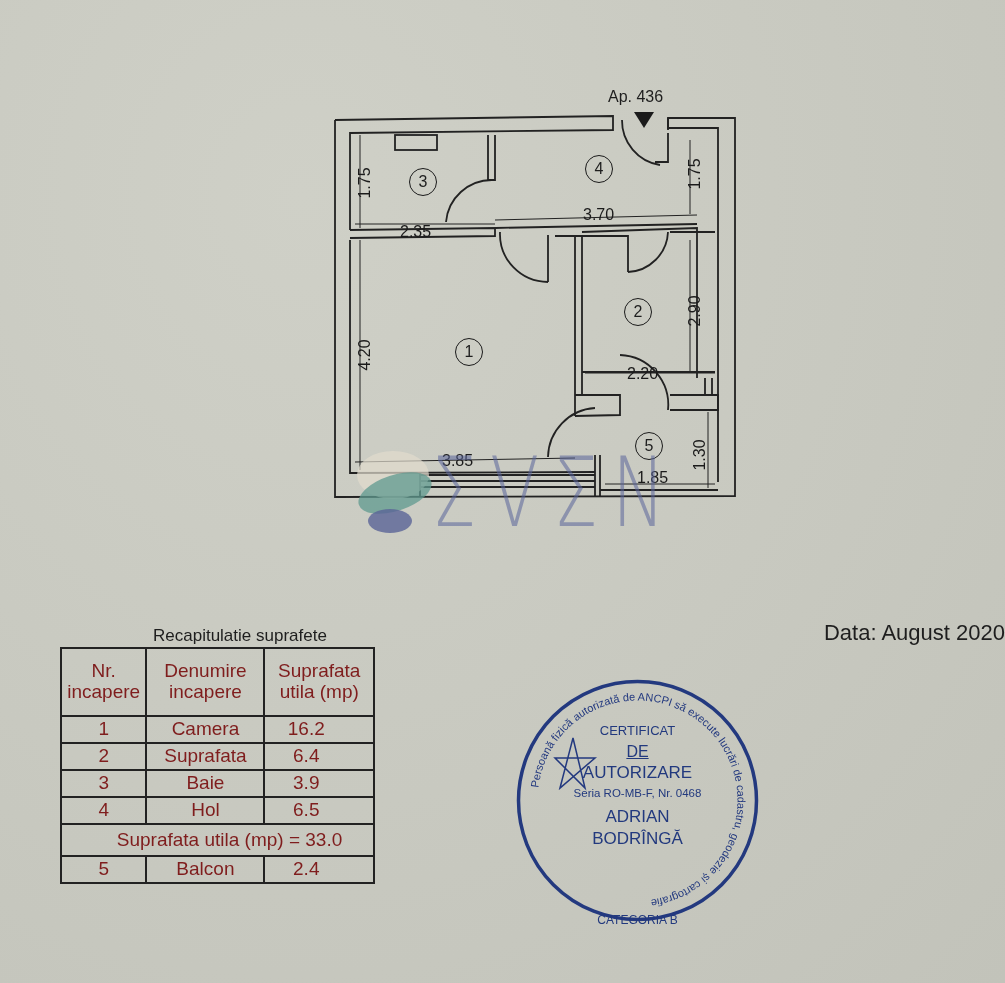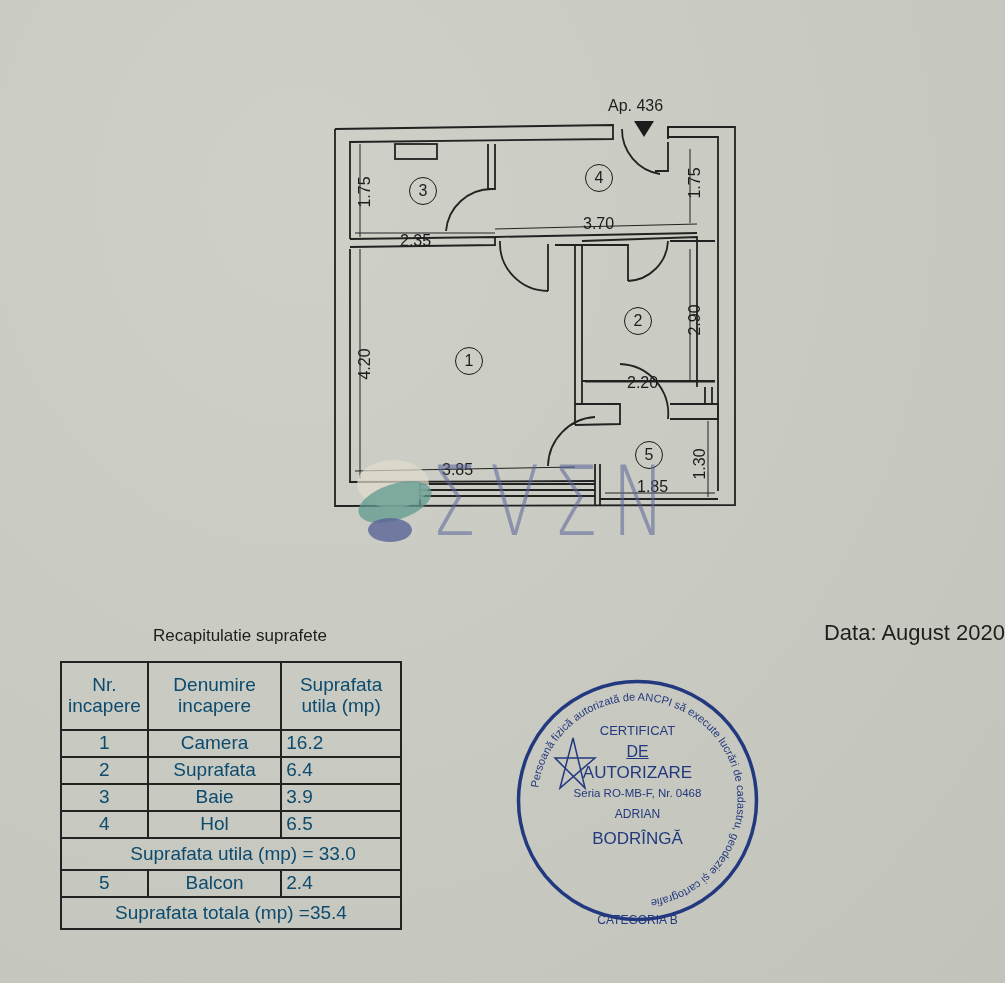--- a/index.html
+++ b/index.html
@@ -2,44 +2,44 @@
 <html><head>
 <meta charset="utf-8">
 <style>
   html, body { margin:0; padding:0; }
   body {
     width:1005px; height:983px; position:relative; overflow:hidden;
     background:#c9cac1;
     background-image: radial-gradient(ellipse at 30% 20%, #cfd0c7 0%, #c8c9c0 55%, #c2c3ba 100%);
     font-family:"Liberation Sans", sans-serif; color:#1e1e1e;
   }
-  .plan { position:absolute; left:0; top:0; width:825px; height:560px;margin-top:9px; }
+  .plan { position:absolute; left:0; top:0; width:825px; height:560px; }
   .plan svg { position:absolute; left:0; top:0; }
   .lbl { position:absolute; font-size:16px; color:#1b1b1b; white-space:nowrap; line-height:1; }
   .vlbl { position:absolute; font-size:16px; color:#1b1b1b; transform:rotate(-90deg); transform-origin:center; white-space:nowrap; line-height:1; }
   .room-num {
     position:absolute; width:26px; height:26px; border:1.6px solid #1b1b1b; border-radius:50%;
     font-size:16px; text-align:center; line-height:26px; box-sizing:content-box;
   }
   .apt-label { position:absolute; left:608px; top:88px; font-size:16px; }
   .watermark { position:absolute; left:355px; top:445px; width:320px; height:100px; pointer-events:none;text-align:center; }
   .wm-text { position:absolute; left:76px; top:0; font-size:96px; letter-spacing:18px; color:rgba(90,100,155,0.55); font-family:"DejaVu Sans", sans-serif; font-weight:300; transform:scaleX(0.75); transform-origin:left; line-height:1; }
 
   .summary-title { position:absolute; left:153px; top:626px; font-size:17px; }
   table.summary {
-    position:absolute; left:60px; top:661px; width:342px; border-collapse:collapse;
-    font-size:19px; color:#0c4a6e;
+    position:absolute; left:60px; top:647px; width:315px; border-collapse:collapse;
+    font-size:19px; color:#7f1d1d;
   }
   table.summary td, table.summary th {
     border:2px solid #222; padding:0 4px; font-weight:normal; line-height:1.1;
   }
   table.summary th { height:66px; font-size:19px; text-align:center; }
   table.summary td { height:25px; }
   .c { text-align:center; }
-  .r { text-align:left; padding-right:30px !important; }
+  .r { text-align:center; padding-right:30px !important; }
 
   .meta { position:absolute; left:620px; top:618px; width:385px; text-align:right; font-size:22px; line-height:30px; }
 
   .stamp { position:absolute; left:515px; top:678px; width:245px; height:245px; }
   .st { position:absolute; left:0; width:245px; text-align:center; color:#22397e; line-height:1; }
 </style>
 </head>
 <body>
 
 <div class="plan">
@@ -161,23 +161,20 @@
     <td class="c">Hol</td>
     <td class="r">6.5</td>
   </tr>
   <tr>
     <td colspan="3" class="c" style="height:30px;padding-left:28px;">Suprafata utila (mp) = 33.0</td>
   </tr>
   <tr>
     <td class="c">5</td>
     <td class="c">Balcon</td>
     <td class="r">2.4</td>
-  </tr>
-  <tr>
-    <td colspan="3" class="c" style="height:30px;">Suprafata totala (mp) =35.4</td>
   </tr>
 </tbody>
   </table>
 
 <div class="meta">
   <div>Data: August 2020</div>
 </div>
 
 <div class="stamp">
   <svg width="245" height="245" viewBox="0 0 245 245">
@@ -188,16 +185,16 @@
     <circle cx="122.5" cy="122.5" r="85" fill="none" stroke="#23397f" stroke-width="0"></circle>
     <text font-size="11" fill="#23397f" font-family="Liberation Sans, sans-serif">
       <textPath href="#ringPath" startOffset="2%" id="ring-text-path">Persoană fizică autorizată de ANCPI să execute lucrări de cadastru, geodezie și cartografie</textPath>
     </text>
     <path d="M45 110 L58 60 L70 110 L40 80 L80 80 Z" fill="none" stroke="#23397f" stroke-width="1.5"></path>
   </svg>
   <div class="st" style="top:46px;font-size:13px;">CERTIFICAT</div>
   <div class="st" style="top:66px;font-size:16px;text-decoration:underline;">DE</div>
   <div class="st" style="top:86px;font-size:17px;">AUTORIZARE</div>
   <div class="st" style="top:110px;font-size:11.5px;">Seria RO-MB-F, Nr. 0468</div>
-  <div class="st" style="top:130px;font-size:12px;">ADRIAN</div>
+  <div class="st" style="top:130px;font-size:17px;">ADRIAN</div>
   <div class="st" style="top:152px;font-size:17px;">BODRÎNGĂ</div>
   <div class="st" style="top:236px;font-size:12px;font-weight:normal;">CATEGORIA B</div>
 </div>
 
 </body></html>

